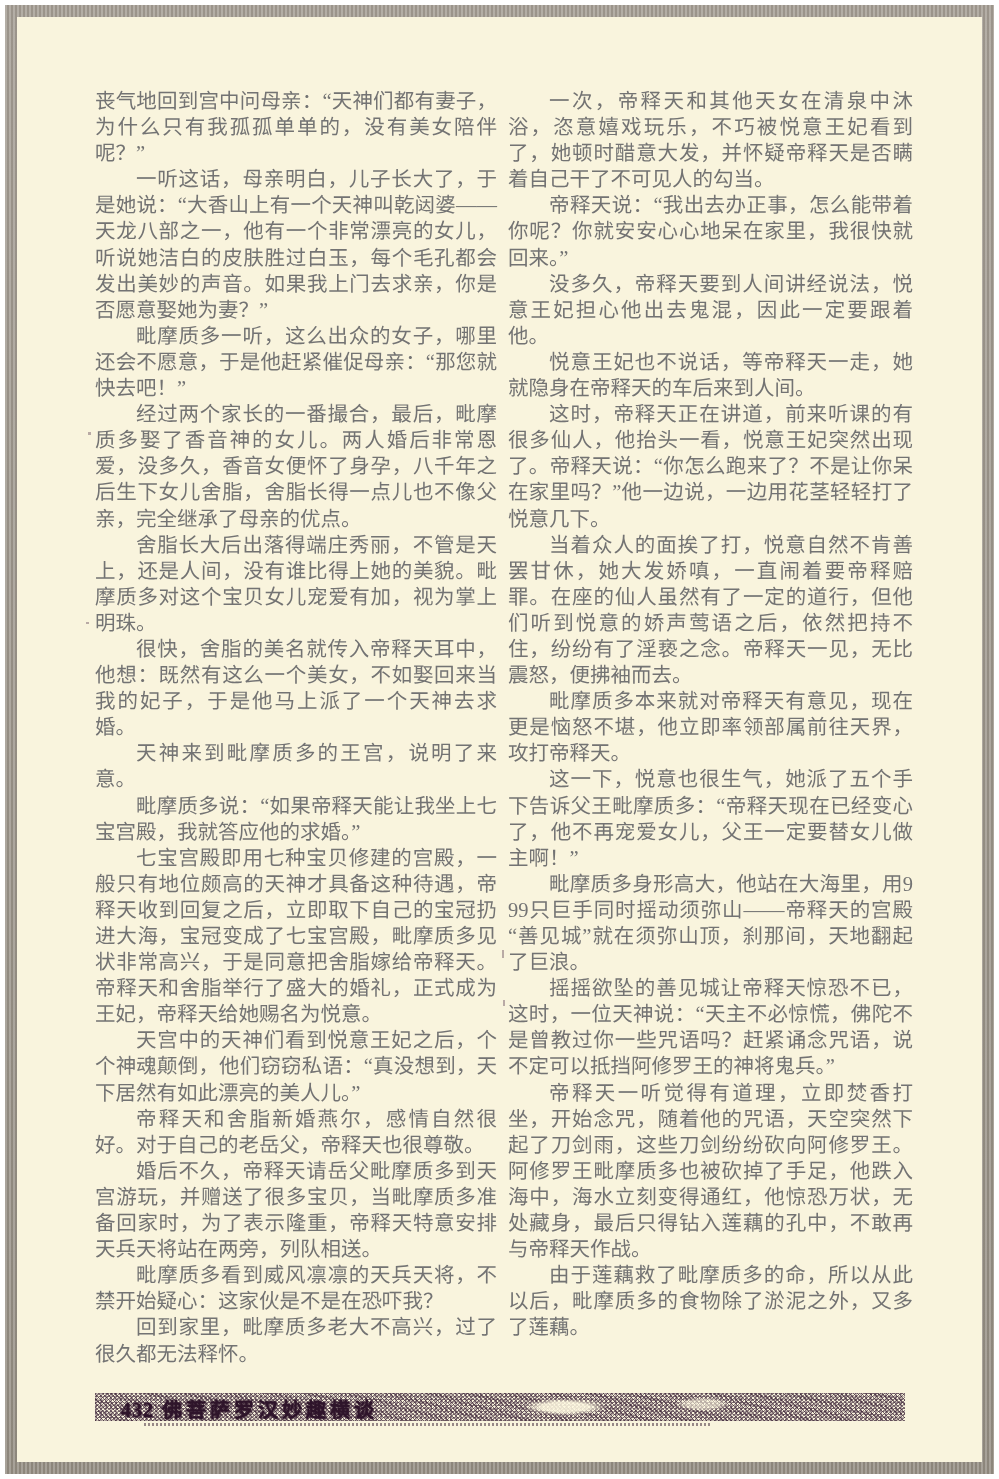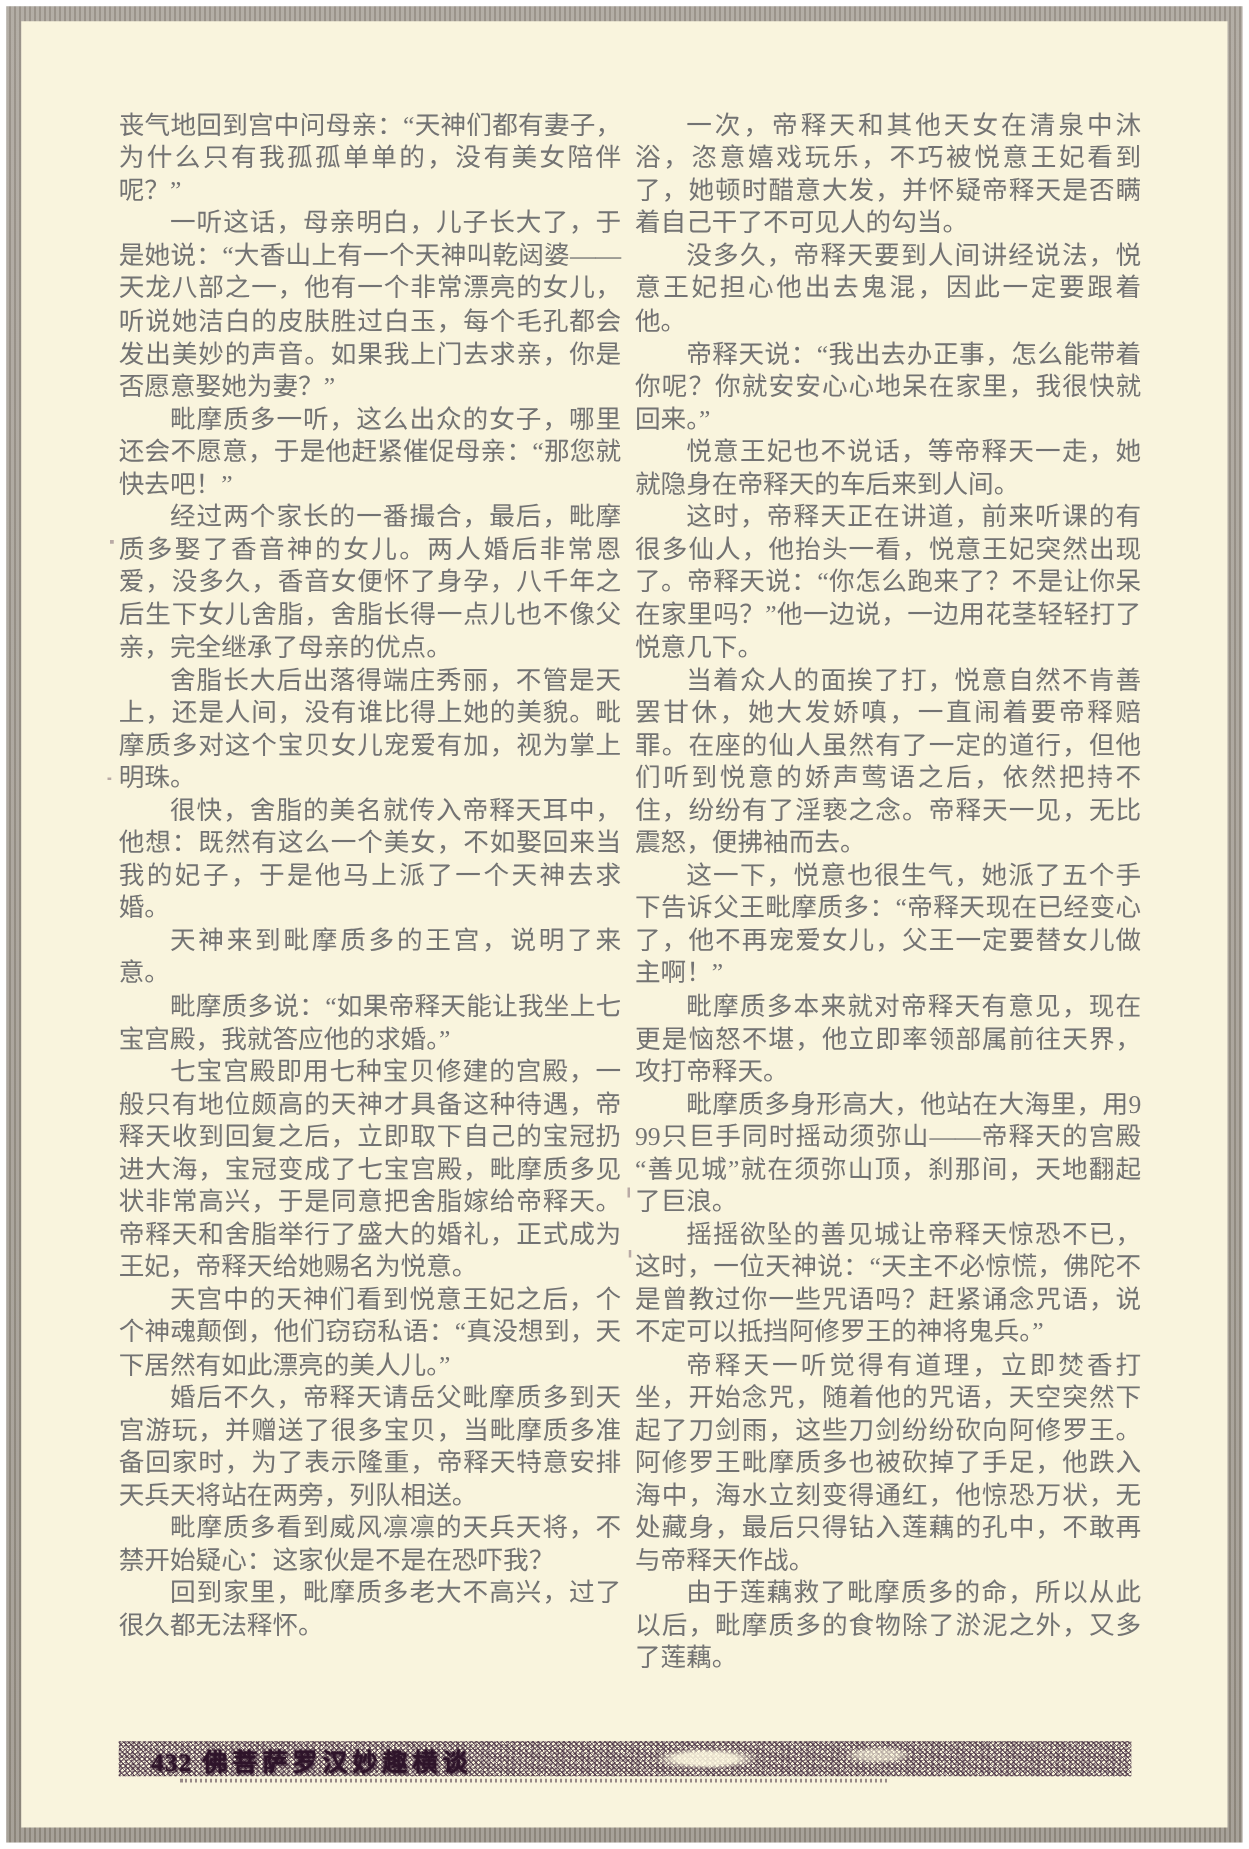--- a/index.html
+++ b/index.html
@@ -115,33 +115,34 @@
       <p class="no-indent">丧气地回到宫中问母亲：“天神们都有妻子，为什么只有我孤孤单单的，没有美女陪伴呢？”</p>
       <p>一听这话，母亲明白，儿子长大了，于是她说：“大香山上有一个天神叫乾闼婆——天龙八部之一，他有一个非常漂亮的女儿，听说她洁白的皮肤胜过白玉，每个毛孔都会发出美妙的声音。如果我上门去求亲，你是否愿意娶她为妻？”</p>
       <p>毗摩质多一听，这么出众的女子，哪里还会不愿意，于是他赶紧催促母亲：“那您就快去吧！”</p>
       <p>经过两个家长的一番撮合，最后，毗摩质多娶了香音神的女儿。两人婚后非常恩爱，没多久，香音女便怀了身孕，八千年之后生下女儿舍脂，舍脂长得一点儿也不像父亲，完全继承了母亲的优点。</p>
       <p>舍脂长大后出落得端庄秀丽，不管是天上，还是人间，没有谁比得上她的美貌。毗摩质多对这个宝贝女儿宠爱有加，视为掌上明珠。</p>
       <p>很快，舍脂的美名就传入帝释天耳中，他想：既然有这么一个美女，不如娶回来当我的妃子，于是他马上派了一个天神去求婚。</p>
       <p>天神来到毗摩质多的王宫，说明了来意。</p>
       <p>毗摩质多说：“如果帝释天能让我坐上七宝宫殿，我就答应他的求婚。”</p>
       <p>七宝宫殿即用七种宝贝修建的宫殿，一般只有地位颇高的天神才具备这种待遇，帝释天收到回复之后，立即取下自己的宝冠扔进大海，宝冠变成了七宝宫殿，毗摩质多见状非常高兴，于是同意把舍脂嫁给帝释天。帝释天和舍脂举行了盛大的婚礼，正式成为王妃，帝释天给她赐名为悦意。</p>
       <p>天宫中的天神们看到悦意王妃之后，个个神魂颠倒，他们窃窃私语：“真没想到，天下居然有如此漂亮的美人儿。”</p>
+      <p>帝释天和舍脂新婚燕尔，感情自然很好。对于自己的老岳父，帝释天也很尊敬。</p>
       <p>婚后不久，帝释天请岳父毗摩质多到天宫游玩，并赠送了很多宝贝，当毗摩质多准备回家时，为了表示隆重，帝释天特意安排天兵天将站在两旁，列队相送。</p>
       <p>毗摩质多看到威风凛凛的天兵天将，不禁开始疑心：这家伙是不是在恐吓我？</p>
       <p>回到家里，毗摩质多老大不高兴，过了很久都无法释怀。</p>
     </div>
   <div class="col col-right" id="col-right">
       <p>一次，帝释天和其他天女在清泉中沐浴，恣意嬉戏玩乐，不巧被悦意王妃看到了，她顿时醋意大发，并怀疑帝释天是否瞒着自己干了不可见人的勾当。</p>
+      <p>帝释天说：“我出去办正事，怎么能带着你呢？你就安安心心地呆在家里，我很快就回来。”</p>
       <p>没多久，帝释天要到人间讲经说法，悦意王妃担心他出去鬼混，因此一定要跟着他。</p>
-      <p>帝释天说：“我出去办正事，怎么能带着你呢？你就安安心心地呆在家里，我很快就回来。”</p>
       <p>悦意王妃也不说话，等帝释天一走，她就隐身在帝释天的车后来到人间。</p>
       <p>这时，帝释天正在讲道，前来听课的有很多仙人，他抬头一看，悦意王妃突然出现了。帝释天说：“你怎么跑来了？不是让你呆在家里吗？”他一边说，一边用花茎轻轻打了悦意几下。</p>
       <p>当着众人的面挨了打，悦意自然不肯善罢甘休，她大发娇嗔，一直闹着要帝释赔罪。在座的仙人虽然有了一定的道行，但他们听到悦意的娇声莺语之后，依然把持不住，纷纷有了淫亵之念。帝释天一见，无比震怒，便拂袖而去。</p>
+      <p>毗摩质多本来就对帝释天有意见，现在更是恼怒不堪，他立即率领部属前往天界，攻打帝释天。</p>
       <p>这一下，悦意也很生气，她派了五个手下告诉父王毗摩质多：“帝释天现在已经变心了，他不再宠爱女儿，父王一定要替女儿做主啊！”</p>
-      <p>毗摩质多本来就对帝释天有意见，现在更是恼怒不堪，他立即率领部属前往天界，攻打帝释天。</p>
       <p>毗摩质多身形高大，他站在大海里，用999只巨手同时摇动须弥山——帝释天的宫殿“善见城”就在须弥山顶，刹那间，天地翻起了巨浪。</p>
       <p>摇摇欲坠的善见城让帝释天惊恐不已，这时，一位天神说：“天主不必惊慌，佛陀不是曾教过你一些咒语吗？赶紧诵念咒语，说不定可以抵挡阿修罗王的神将鬼兵。”</p>
       <p>帝释天一听觉得有道理，立即焚香打坐，开始念咒，随着他的咒语，天空突然下起了刀剑雨，这些刀剑纷纷砍向阿修罗王。阿修罗王毗摩质多也被砍掉了手足，他跌入海中，海水立刻变得通红，他惊恐万状，无处藏身，最后只得钻入莲藕的孔中，不敢再与帝释天作战。</p>
       <p>由于莲藕救了毗摩质多的命，所以从此以后，毗摩质多的食物除了淤泥之外，又多了莲藕。</p>
     </div>
 </div>
 
 <div class="footer-band">
   <div class="footer-noise"></div>
   <div class="footer-text">

